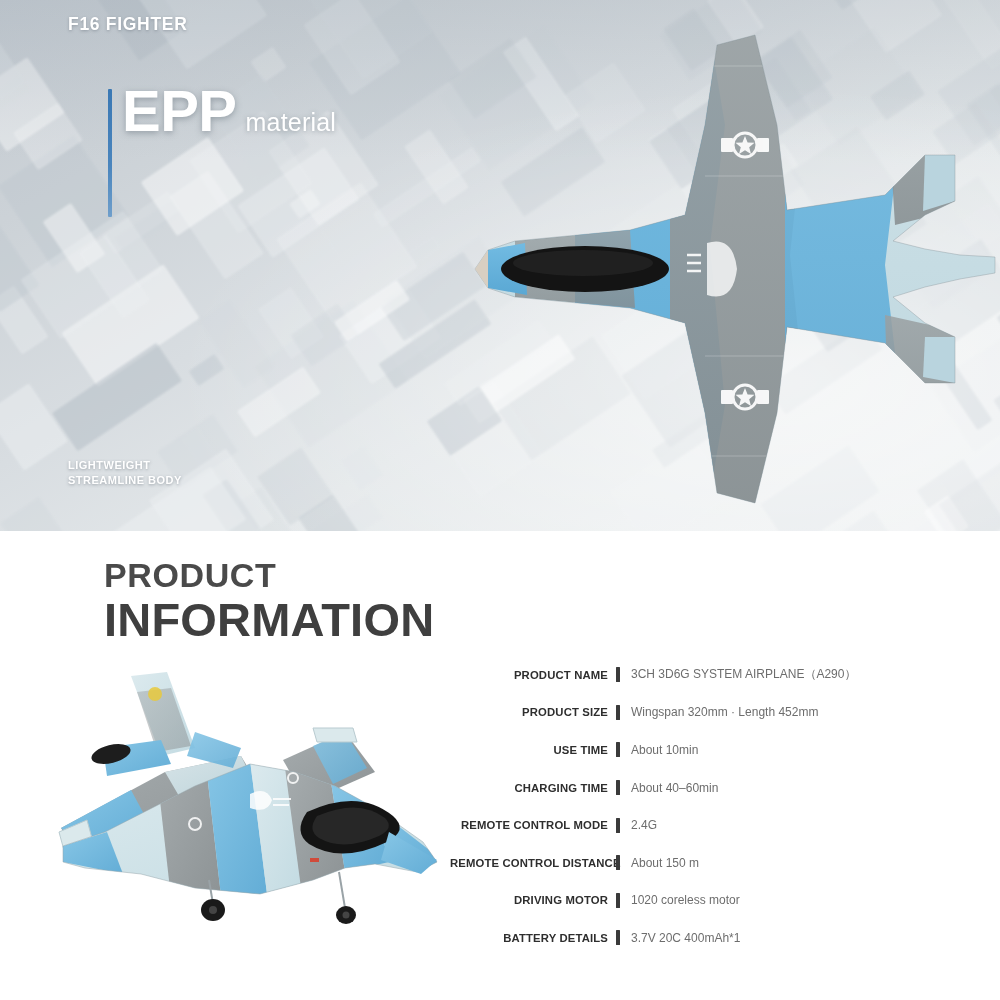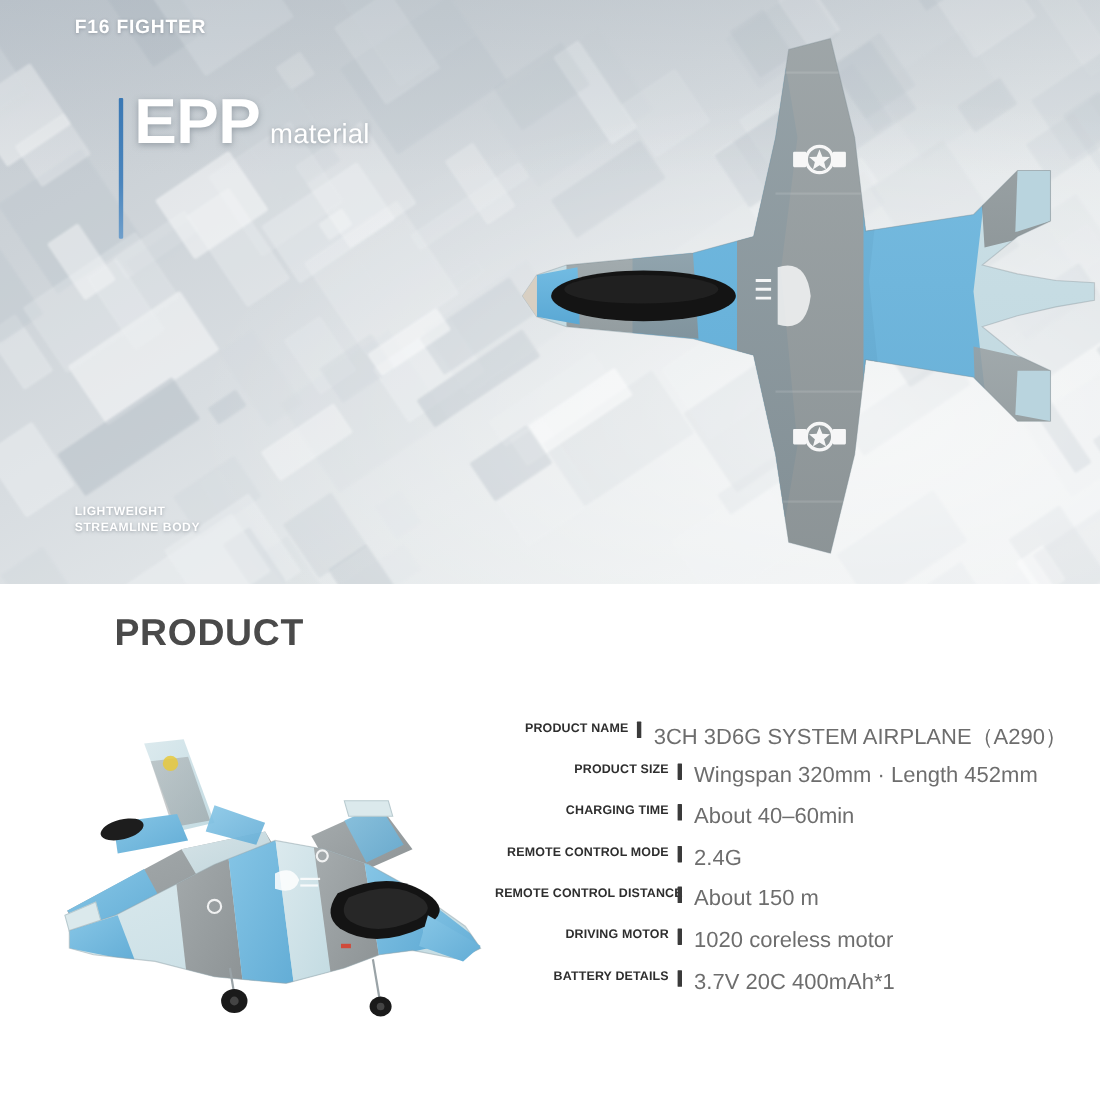--- a/index.html
+++ b/index.html
@@ -49,25 +49,25 @@
   
   .info{position:absolute;left:0;top:531px;width:1000px;height:469px;background:#fff;}
   .title-wrap{position:absolute;left:104px;top:26px;}
   .title-1{color:#4a4a4a;font-weight:bold;font-size:34px;letter-spacing:.6px;line-height:1.08;}
   .title-2{color:#3f3f3f;font-weight:bold;font-size:47px;letter-spacing:.2px;line-height:1.08;
            margin-top:1px;}
 
   .plane-3q{position:absolute;left:45px;top:105px;width:395px;height:300px;}
 
   .spec-table{position:absolute;left:450px;top:125px;width:520px;}
-  .spec-row{display:flex;align-items:flex-start;height:37.6px;}
+  .spec-row{display:flex;align-items:center;height:37.6px;}
   .spec-label{width:158px;text-align:right;color:#2e2e2e;font-weight:bold;font-size:11.3px;
               letter-spacing:.15px;white-space:nowrap;}
   .spec-bar{width:4px;height:15px;background:#3a3a3a;margin:0 11px 0 8px;flex:none;border-radius:.5px;}
-  .spec-value{color:#6d6d6d;font-size:20px;white-space:nowrap;}
+  .spec-value{color:#6d6d6d;font-size:12px;white-space:nowrap;}
 </style>
 </head>
 <body>
 
 <div class="page">
 
   <div class="hero">
     <div class="hero-bg" id="bgshapes">
         <div class="shape" style="left:964px;top:-19px;width:29px;height:89px;background:#ffffff;opacity:0.14;"></div>
         <div class="shape" style="left:927px;top:415px;width:102px;height:67px;background:#eef1f3;opacity:0.20;"></div>
@@ -268,20 +268,21 @@
 
     <div class="tagline">
       <div>LIGHTWEIGHT</div>
       <div>STREAMLINE BODY</div>
     </div>
   </div>
 
   <div class="info">
     <div class="title-wrap">
       <div class="title-1">PRODUCT</div>
+      <div class="title-2">INFORMATION</div>
     </div>
 
     <svg class="plane-3q" viewBox="0 0 395 300">
       <defs>
         <linearGradient id="b2" x1="0" y1="0" x2="1" y2="1">
           <stop offset="0%" stop-color="#87c6e6"></stop>
             <stop offset="100%" stop-color="#63add6"></stop>
         </linearGradient>
         <linearGradient id="g2" x1="0" y1="0" x2="1" y2="1">
           <stop offset="0%" stop-color="#a6acae"></stop>
@@ -359,20 +360,25 @@
       <div class="spec-label">PRODUCT NAME</div>
       <div class="spec-bar"></div>
       <div class="spec-value">3CH 3D6G SYSTEM AIRPLANE（A290）</div>
     </div>
     <div class="spec-row">
       <div class="spec-label">PRODUCT SIZE</div>
       <div class="spec-bar"></div>
       <div class="spec-value">Wingspan 320mm · Length 452mm</div>
     </div>
     <div class="spec-row">
+      <div class="spec-label">USE TIME</div>
+      <div class="spec-bar"></div>
+      <div class="spec-value">About 10min</div>
+    </div>
+    <div class="spec-row">
       <div class="spec-label">CHARGING TIME</div>
       <div class="spec-bar"></div>
       <div class="spec-value">About 40–60min</div>
     </div>
     <div class="spec-row">
       <div class="spec-label">REMOTE CONTROL MODE</div>
       <div class="spec-bar"></div>
       <div class="spec-value">2.4G</div>
     </div>
     <div class="spec-row">

